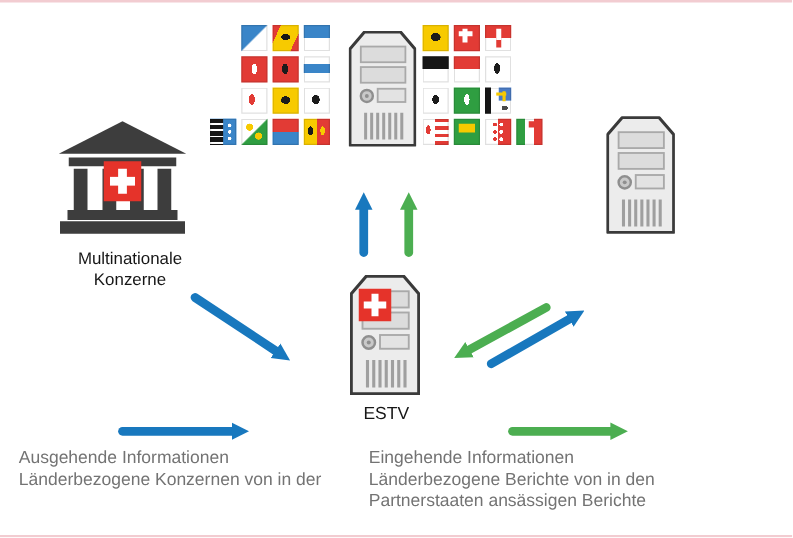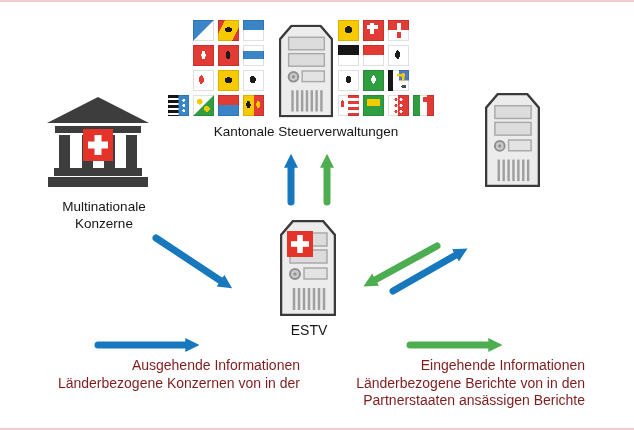--- a/index.html
+++ b/index.html
@@ -3,21 +3,21 @@
 <meta charset="utf-8">
 <style>
   html,body{margin:0;padding:0;background:#fff;}
   #canvas{
     position:relative;width:634px;height:430px;background:#fff;overflow:hidden;
     font-family:"Liberation Sans","DejaVu Sans",sans-serif;color:#1c1c1c;
   }
   .edge-line{position:absolute;left:0;width:634px;height:2px;background:#f2ccd1;}
   #top-line{top:0;} #bottom-line{bottom:0;}
   .label{position:absolute;text-align:center;font-size:13.5px;line-height:16.5px;color:#161616;}
-  .legend-text{position:absolute;text-align:right;font-size:14px;line-height:17.5px;color:#7f1d1d;}
+  .legend-text{position:absolute;text-align:left;font-size:14px;line-height:17.5px;color:#737373;}
   svg.icon{position:absolute;overflow:visible;}
   #arrow-layer{position:absolute;left:0;top:0;pointer-events:none;}
 
   
   .flag-row{position:absolute;display:flex;gap:4px;}
   .flag-row.left{right:370px;}
   .flag-row.right{left:338px;}
   .r0{top:20px}.r1{top:45px}.r2{top:70px}.r3{top:95px}
   .flag{width:21px;height:21px;flex:0 0 21px;box-shadow:inset 0 0 0 1px rgba(0,0,0,.12);background-color:#fff;}
   .f-zh{background:linear-gradient(to bottom right,#3a85c8 0 48%,#fff 52%);}
@@ -126,21 +126,20 @@
     <line x1="393" y1="291" x2="456" y2="255" stroke="#1878be" stroke-width="7" stroke-linecap="round" marker-end="url(#head-blue)"></line>
     <line x1="98" y1="345" x2="186" y2="345" stroke="#1878be" stroke-width="7" stroke-linecap="round" marker-end="url(#head-blue)"></line>
     <line x1="410" y1="345" x2="489" y2="345" stroke="#4cae51" stroke-width="7" stroke-linecap="round" marker-end="url(#head-green)"></line>
   </svg>
 
   <div class="label" style="left:24px;top:199px;width:160px">
     <div>Multinationale</div>
     <div>Konzerne</div>
   </div>
 
-  <div class="label" style="left:156px;top:124px;width:300px">Kantonale Steuerverwaltungen</div>
 
   <div class="label" style="left:259px;top:322px;width:100px;font-size:14px">ESTV</div>
 
 
   <div class="legend-text" style="left:15px;top:357px;width:285px">
     <div>Ausgehende Informationen</div>
     <div>Länderbezogene Konzernen von in der</div>
   </div>
 
   <div class="legend-text" style="left:295px;top:357px;width:290px">

